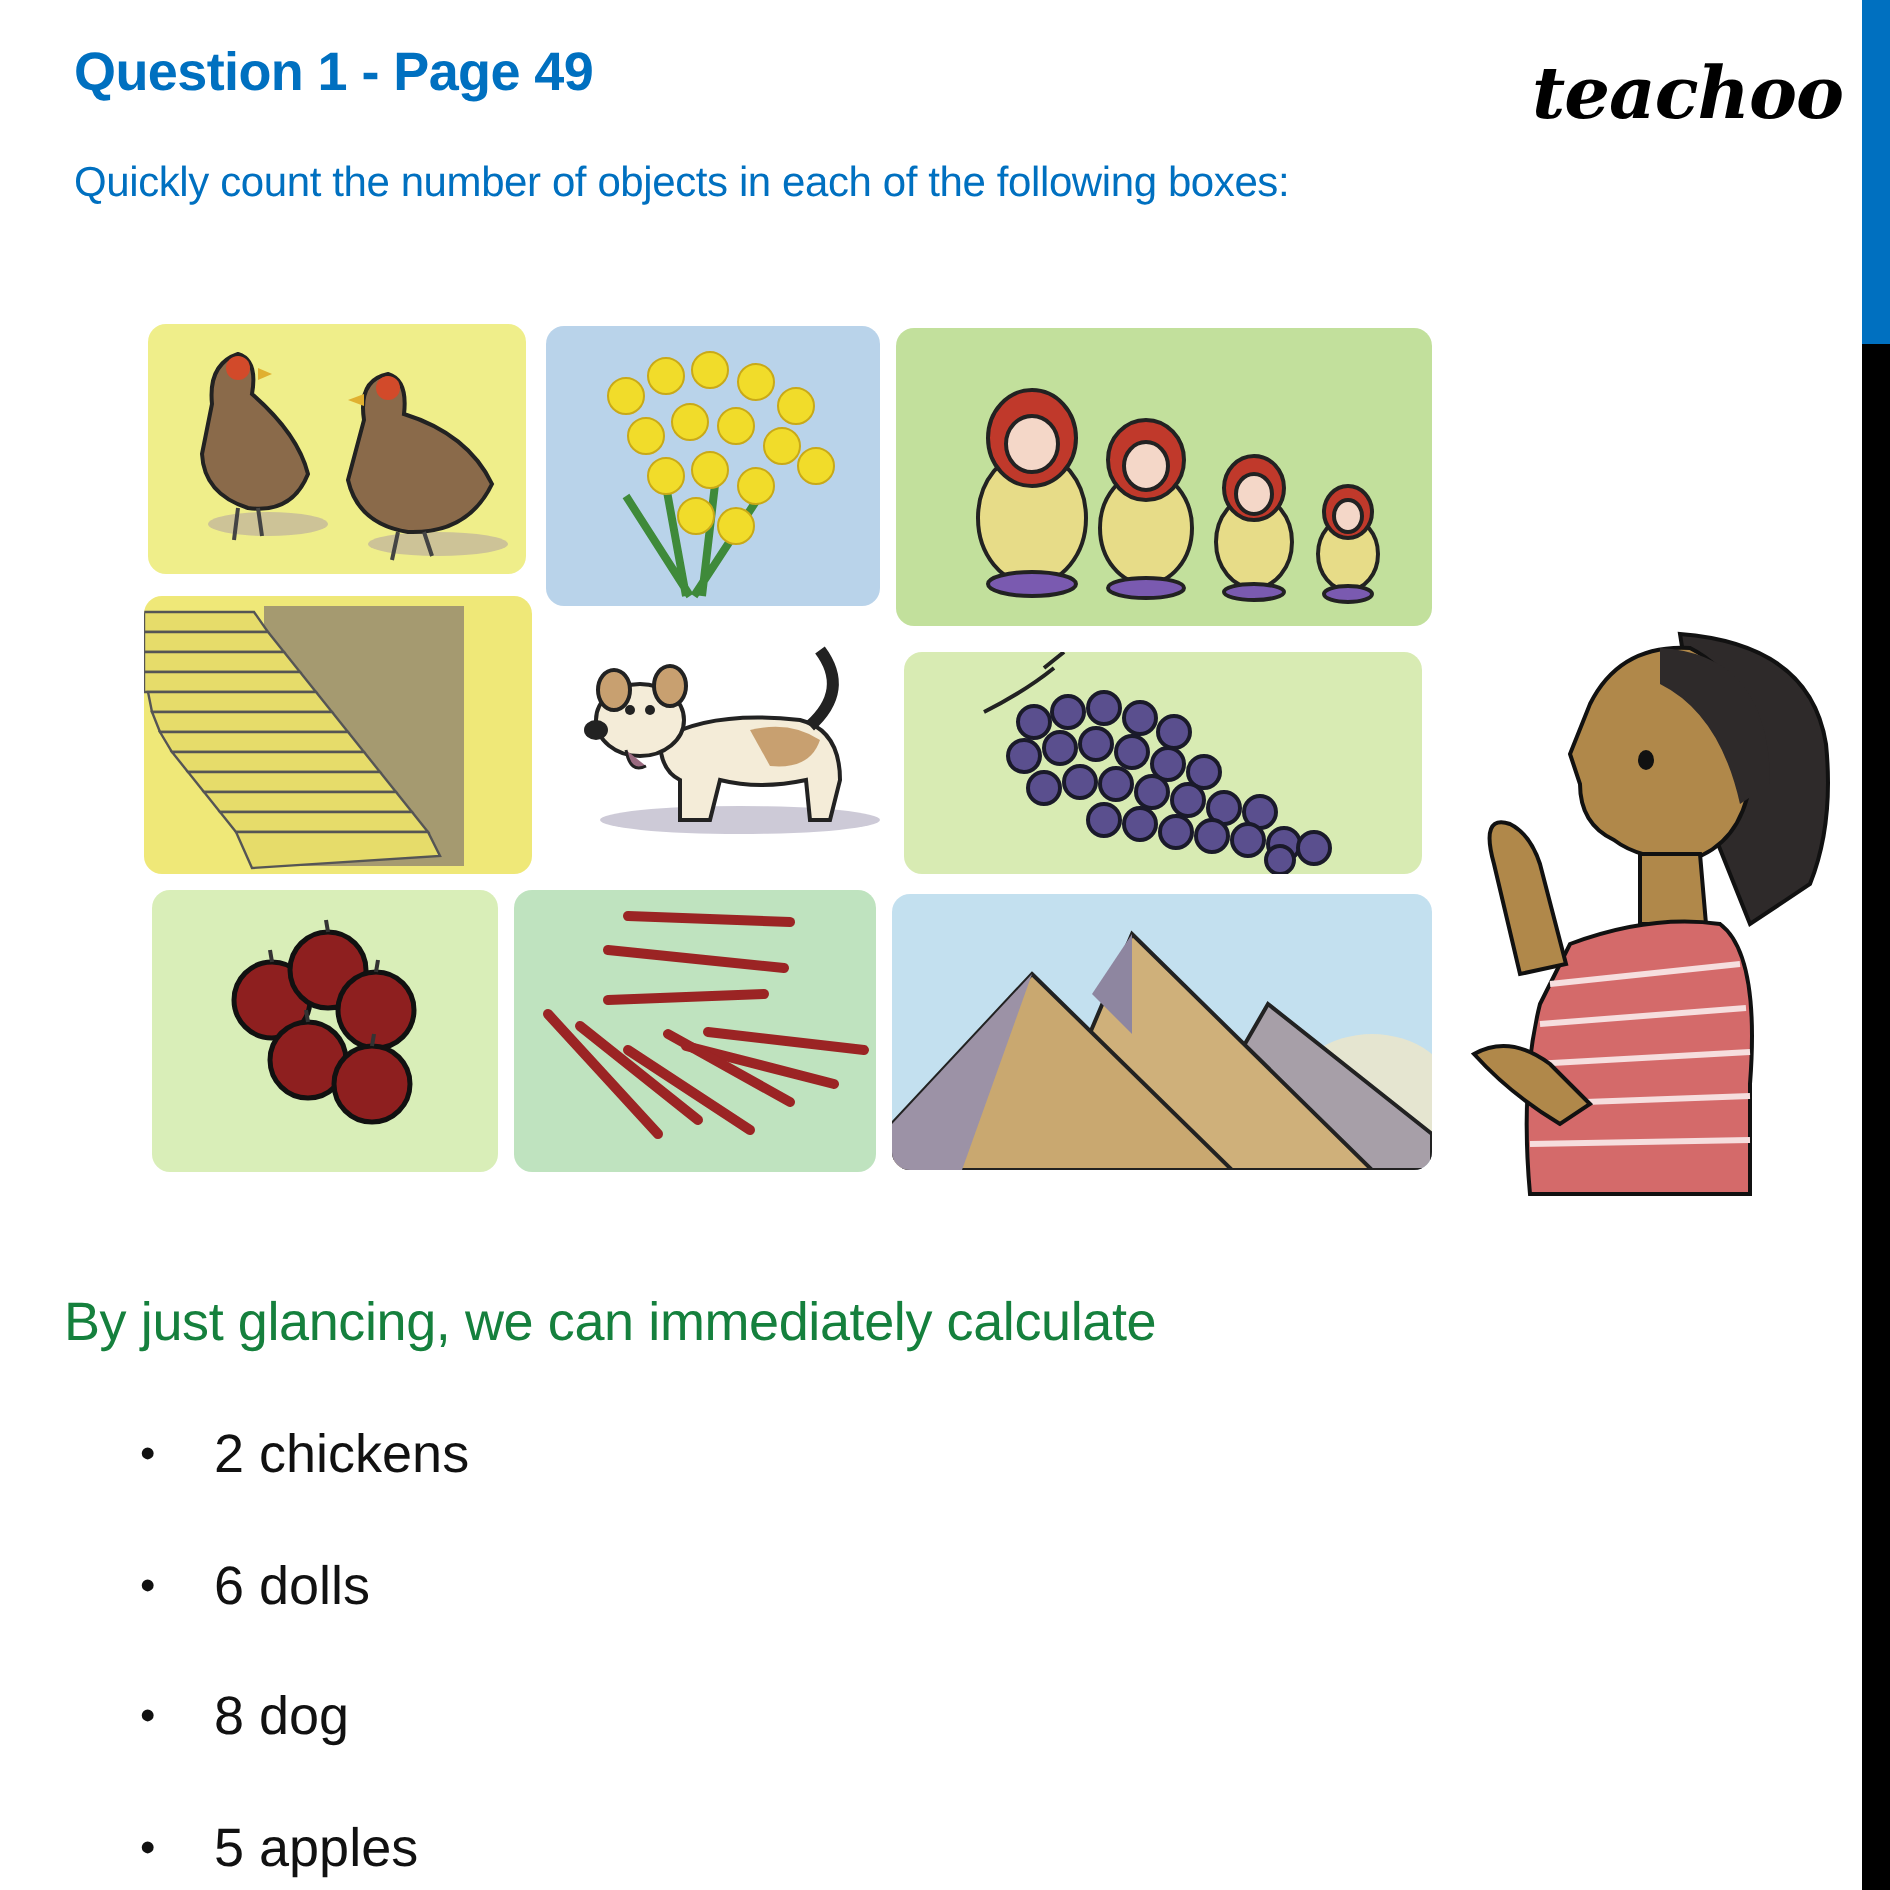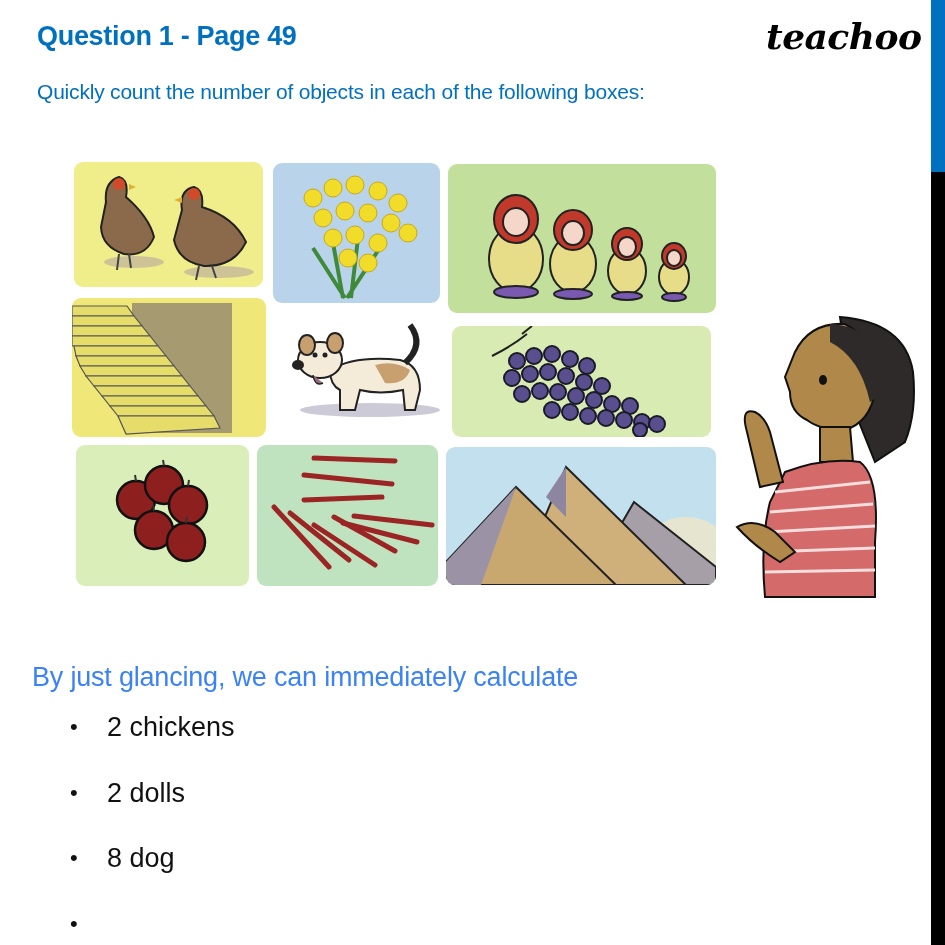--- a/index.html
+++ b/index.html
@@ -9,35 +9,35 @@
       font-family: "Liberation Sans", "DejaVu Sans", sans-serif;
     }
     .side-bar-blue { position: absolute; left: 931px; top: 0; width: 14px; height: 172px; background: #0070c0; }
     .side-bar-black { position: absolute; left: 931px; top: 172px; width: 14px; height: 773px; background: #000000; }
 
     .q-title {
       position: absolute; left: 37px; top: 21px;
       font-size: 27px; font-weight: bold; color: #0070c0; letter-spacing: -0.3px;
     }
     .brand {
-      position: absolute; left: 766px; top: 15px;
+      position: absolute; left: 766px; top: 26px;
       font-family: "DejaVu Serif", serif; font-style: italic; font-weight: bold;
       font-size: 36px; color: #000; letter-spacing: -0.5px;
     }
     .subtitle {
       position: absolute; left: 37px; top: 80px;
       font-size: 21px; color: #0070c0; letter-spacing: -0.2px; white-space: nowrap;
     }
 
     .box { position: absolute; border-radius: 9px; overflow: hidden; }
     .box svg { width: 100%; height: 100%; display: block; }
 
     .intro {
       position: absolute; left: 32px; top: 646px;
-      font-size: 27px; color: #3b82f6; white-space: nowrap; letter-spacing: -0.2px; margin-top: 16px;
+      font-size: 27px; color: #15803d; white-space: nowrap; letter-spacing: -0.2px;
     }
     .bullets { position: absolute; left: 70px; top: 708px; margin: 0; padding: 0; list-style: none; }
     .bullets li { height: 65.5px; display: flex; align-items: flex-start; font-size: 27px; color: #111; }
     .bullets .dot { width: 37px; font-size: 22px; line-height: 38px; }
     .bullets .txt { line-height: 38px; text-align: center; }
   </style>
 </head>
 <body>
 
 <div class="side-bar-blue"></div>
@@ -246,22 +246,23 @@
 
 <div class="intro">By just glancing, we can immediately calculate</div>
 
 <ul class="bullets">
   <li>
     <span class="dot">•</span>
     <span class="txt">2 chickens</span>
   </li>
   <li>
     <span class="dot">•</span>
-    <span class="txt">2 dolls</span>
+    <span class="txt">6 dolls</span>
   </li>
   <li>
     <span class="dot">•</span>
     <span class="txt">8 dog</span>
   </li>
   <li>
     <span class="dot">•</span>
+    <span class="txt">5 apples</span>
   </li>
 </ul>
 
 </body></html>

